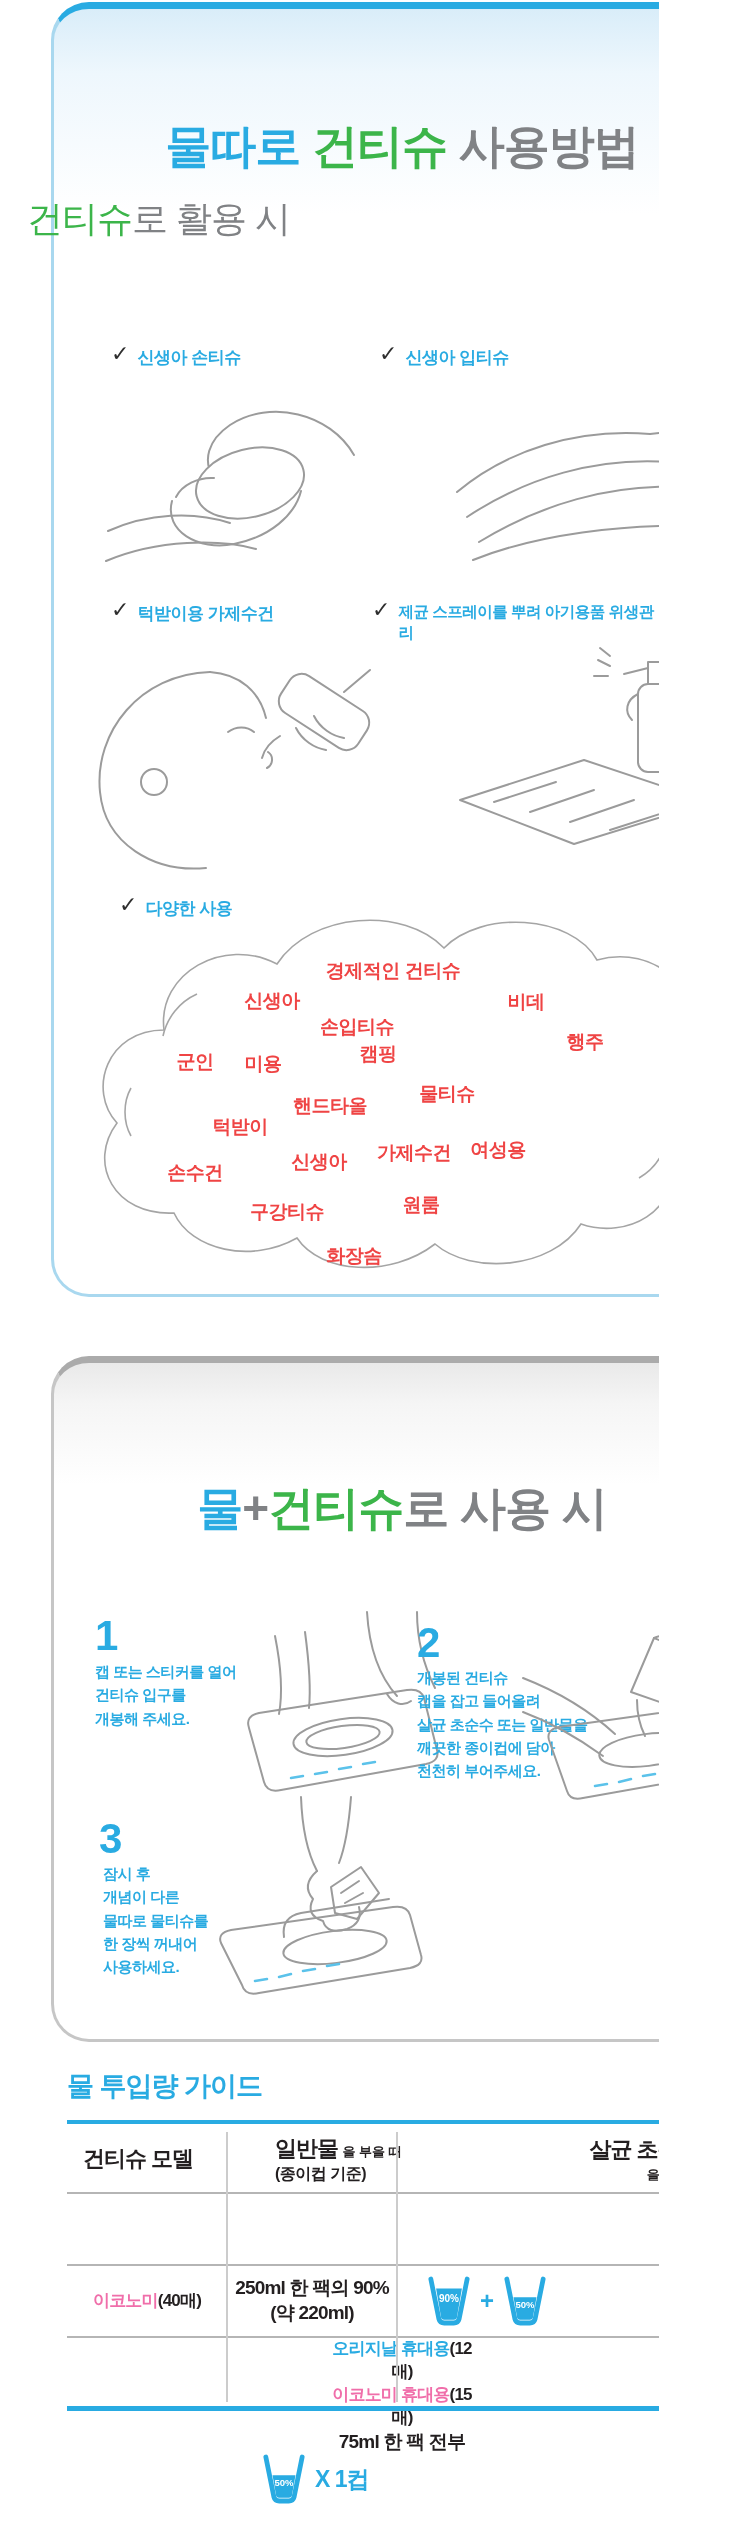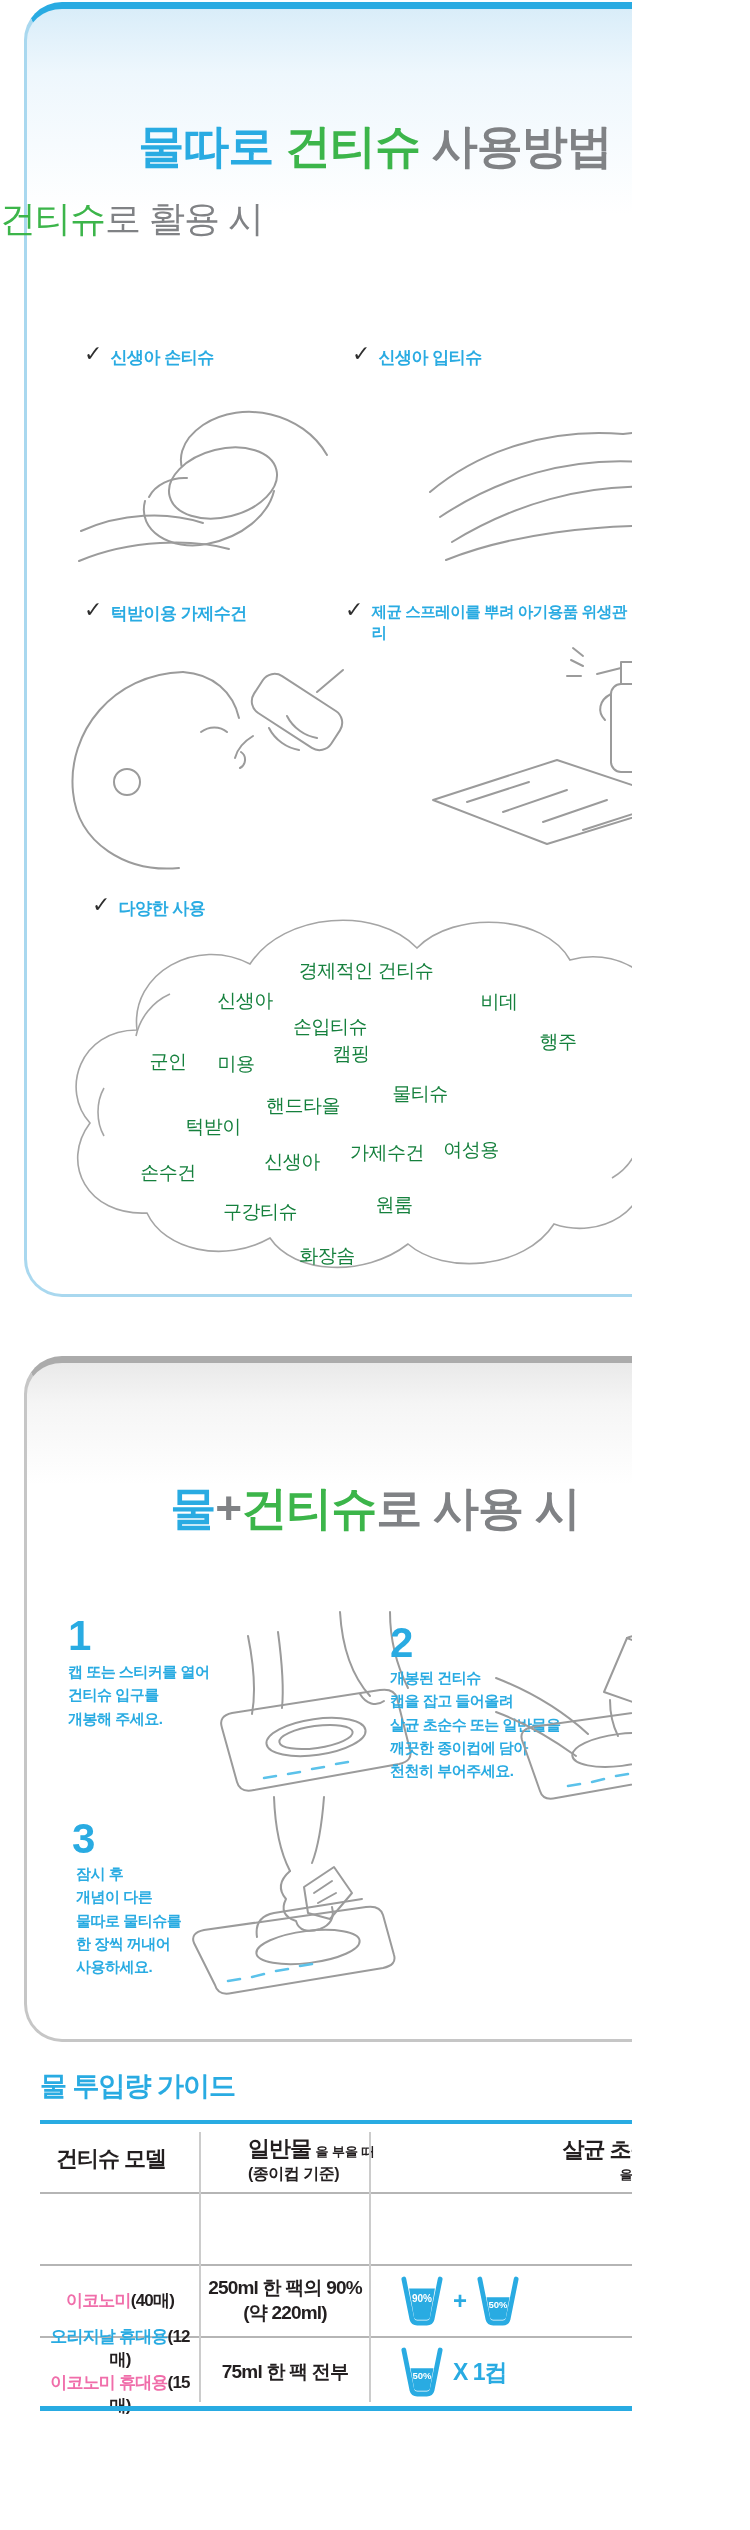--- a/index.html
+++ b/index.html
@@ -1,17 +1,17 @@
 <!DOCTYPE html>
 <html><head>
 <meta charset="utf-8">
 <style>
   html,body{margin:0;padding:0;background:#ffffff;}
   body{width:750px;font-family:"Liberation Sans","DejaVu Sans",sans-serif;}
-  .page{position:relative;width:632px;height:2530px;background:#fff;overflow:hidden;}
+  .page{position:relative;width:632px;height:2530px;background:#fff;overflow:hidden;margin-left:27px;}
   .abs{position:absolute;}
 
   
   .card{position:absolute;left:24px;width:702px;box-sizing:border-box;border-radius:38px;}
   .card-blue{top:2px;height:1295px;border:3px solid #a9d8ef;border-top:7px solid #29abe2;
     background:linear-gradient(180deg,#d9edf9 0%,#eef7fd 5%,#ffffff 16%);}
   .card-gray{top:1356px;height:686px;border:3px solid #c6c6c6;border-top:7px solid #ababab;
     background:linear-gradient(180deg,#e9e9e9 0%,#f5f5f5 6%,#ffffff 18%);}
 
   
@@ -26,21 +26,21 @@
   .check-label{color:#29abe2;font-size:17px;font-weight:600;letter-spacing:-0.5px;}
   .check-label.small{font-size:15.5px;}
 
   .sketch path,.sketch ellipse,.sketch circle,.sketch rect{fill:none;stroke:#9b9b9b;stroke-width:2;stroke-linecap:round;stroke-linejoin:round;}
   .sketch .fillwhite{fill:#ffffff;}
   .sketch .dot{fill:#9b9b9b;stroke:none;}
   .sketch .bluemark{stroke:#5bc2ea;stroke-width:2.5;}
   .cloudshape path{fill:#ffffff;stroke:#a5a5a5;stroke-width:1.6;}
   .cloudshape .accent{fill:none;}
 
-  .cloud-word{position:absolute;transform:translate(-50%,-50%);color:#15803d;font-size:19px;font-weight:400;letter-spacing:-0.5px;white-space:nowrap;}
+  .cloud-word{position:absolute;transform:translate(-50%,-50%);color:#ef4444;font-size:19px;font-weight:700;letter-spacing:-0.5px;white-space:nowrap;}
 
   .step-num{position:absolute;color:#29abe2;font-size:42px;font-weight:800;line-height:1;}
   .step-lines{position:absolute;color:#29abe2;font-size:15px;font-weight:600;line-height:1.55;letter-spacing:-0.5px;}
 
   .guide-heading{position:absolute;color:#29abe2;font-size:27px;font-weight:800;letter-spacing:-1px;}
   .rule-blue{position:absolute;background:#29abe2;}
   .rule-gray{position:absolute;background:#b5b5b5;}
   .vline{position:absolute;background:#cccccc;width:2px;}
 
   .trow{position:absolute;left:40px;width:670px;display:flex;align-items:center;}
@@ -263,21 +263,21 @@
         <svg width="44" height="50" viewBox="0 0 46 52">
           <path d="M4 3 L12.5 45 Q13.5 49 18 49 L28 49 Q32.5 49 33.5 45 L42 3" fill="none" stroke="#29abe2" stroke-width="5" stroke-linecap="round"></path>
           <path d="M11 22 L14.8 43.5 Q15.4 45.6 17.8 45.6 L28.2 45.6 Q30.6 45.6 31.2 43.5 L35 22 Z" fill="#29abe2"></path>
           <text x="23" y="33" text-anchor="middle" font-size="10" font-weight="bold" fill="#ffffff">50%</text>
         </svg>
       </div>
     </div>
   </div>
   <div class="rule-gray" style="left:40px;top:2336px;width:670px;height:2px;"></div>
 
-  <div class="trow" style="top:2338px;height:68px;">
+  <div class="trow" style="top:2338px;height:68px;flex-direction:column;">
     <div class="tcell c1">
       <span class="model-line"><span class="blue">오리지날 휴대용</span><span class="dark">(12매)</span></span>
       <span class="model-line"><span class="pink">이코노미 휴대용</span><span class="dark">(15매)</span></span>
     </div>
     <div class="tcell c2">
       <span class="amount">75ml 한 팩 전부</span>
     </div>
     <div class="tcell c3">
       <div class="cupwrap">
         <svg width="44" height="50" viewBox="0 0 46 52">

